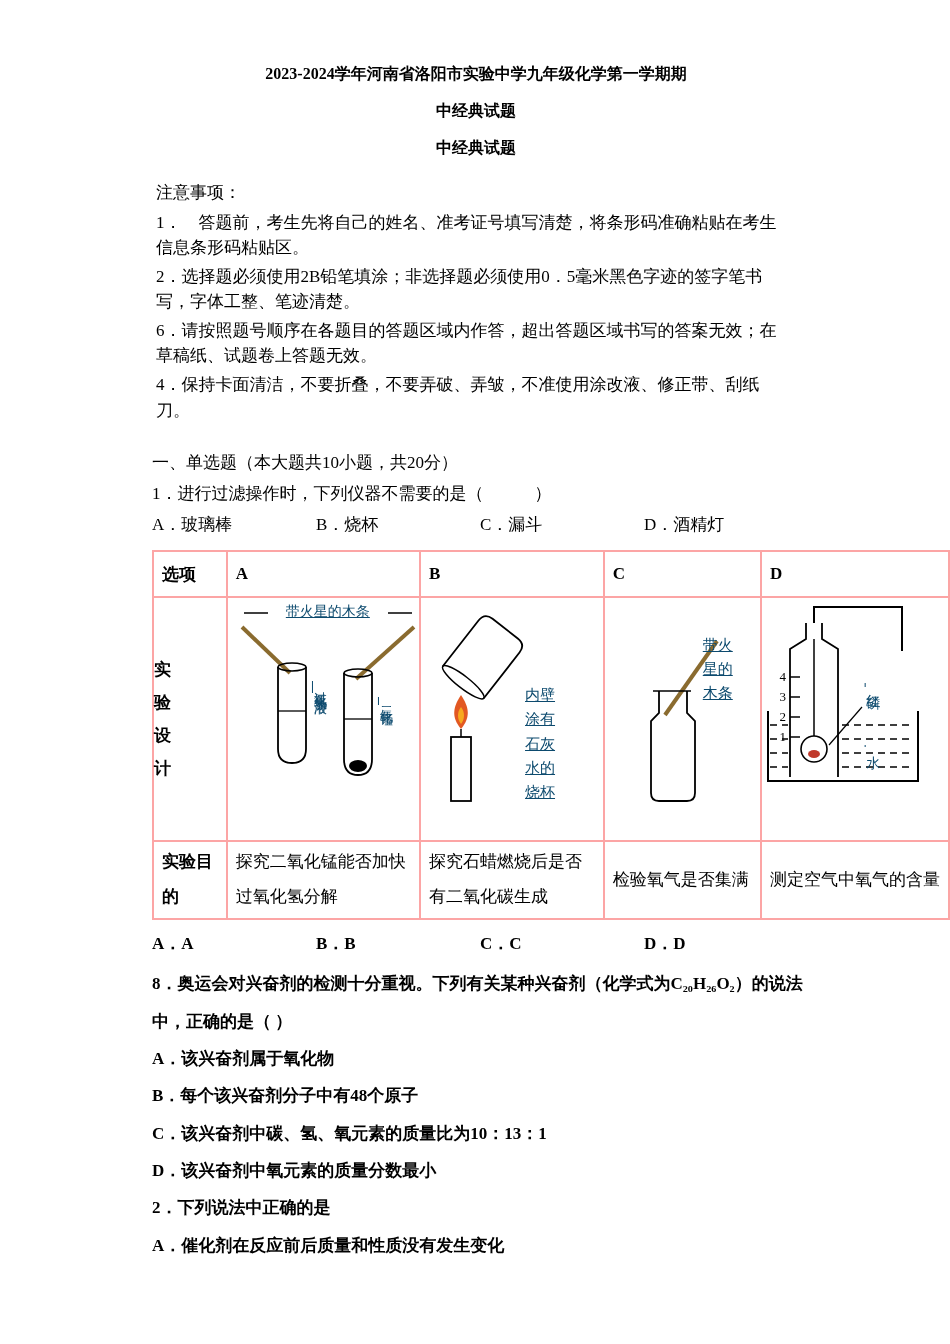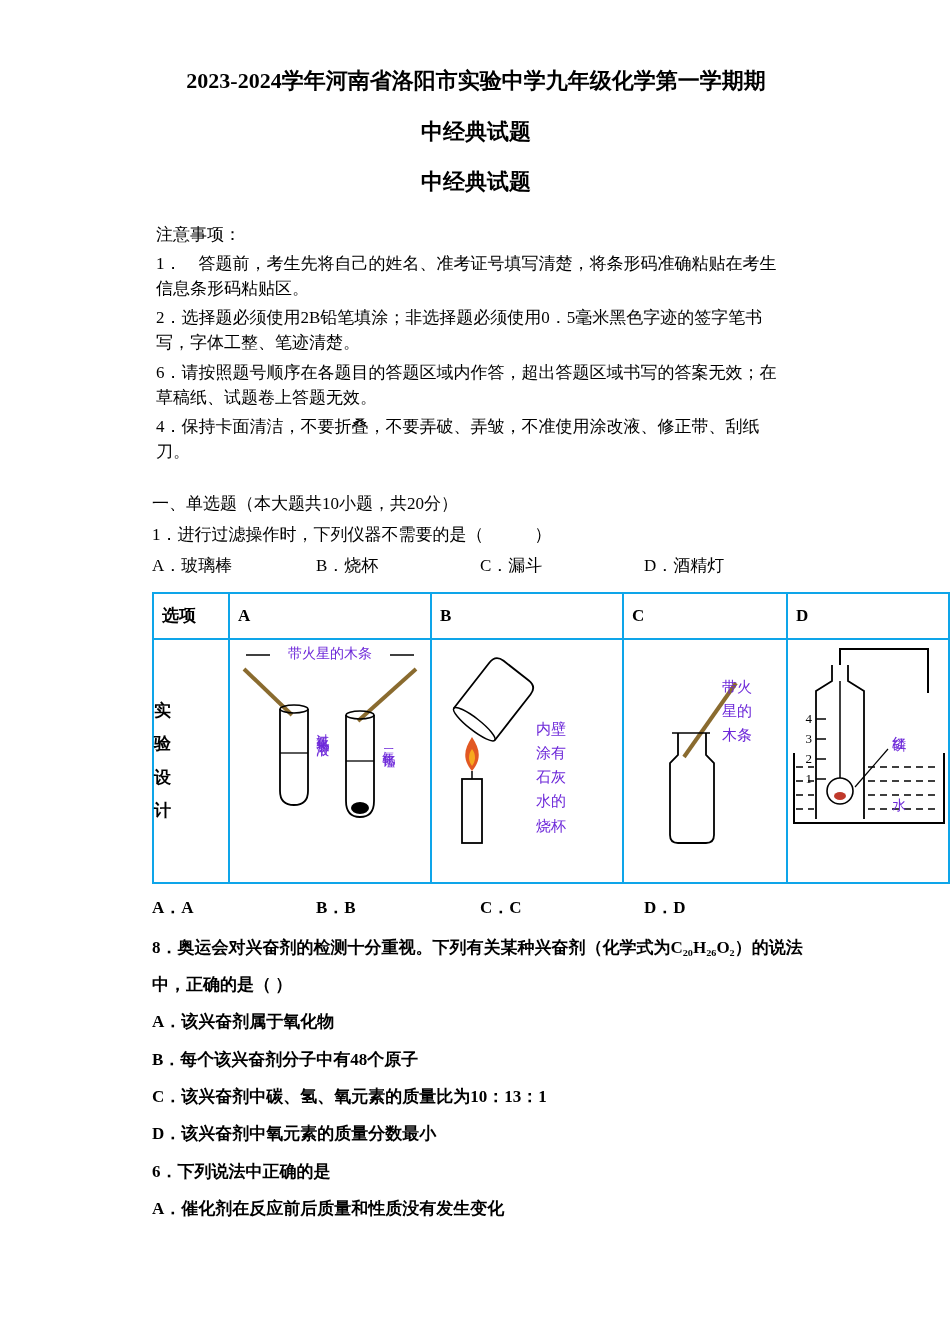--- a/index.html
+++ b/index.html
@@ -1,43 +1,43 @@
 <!DOCTYPE html>
 <html><head>
 <meta charset="utf-8">
 <style>
   html,body{margin:0;padding:0;}
   body{background:#ffffff;}
   .page{position:relative;width:950px;height:1344px;overflow:hidden;background:#fff;color:#000;
         font-family:"Liberation Serif","DejaVu Serif",serif;font-size:17px;}
   .content{padding:56px 0 0 152px;}
-  .title{width:648px;text-align:center;font-weight:700;font-size:22px;line-height:2.3;}
+  .title{width:648px;text-align:center;font-weight:700;font-size:16px;line-height:2.3;}
   .notice{width:642px;margin-top:14px;line-height:1.48;}
   .notice p{margin:4px;white-space:pre-wrap;}
   .qintro{width:660px;margin-top:24px;line-height:1.83;}
   .qintro > div{white-space:pre-wrap;}
   .optrow{display:flex;width:680px;}
   .optrow span{width:164px;}
   .qtable{border-collapse:collapse;table-layout:fixed;margin-top:10px;}
-  .qtable th,.qtable td{border:2px solid #0ea5e9;padding:0 8px;text-align:left;vertical-align:middle;
+  .qtable th,.qtable td{border:2px solid #fca5a5;padding:0 8px;text-align:left;vertical-align:middle;
         font-size:17px;font-weight:400;}
   .qtable th{font-weight:700;height:44px;}
   .design-row td{height:242px;padding:0;}
   .design-row td.labelcell{padding:0 0;}
   .vert{display:inline-block;width:1.15em;word-break:break-all;line-height:1.95;font-weight:700;}
   .purpose-row td{height:76px;line-height:2.05;}
   .purpose-row td.labelcell{font-weight:700;}
   .nowrap{white-space:nowrap;overflow:hidden;}
   .ansrow{display:flex;margin-top:12px;font-weight:700;width:680px;}
   .ansrow span{width:164px;}
   .qbold{width:658px;margin-top:10px;font-weight:700;line-height:2.2;}
   .qbold p{margin:0;white-space:pre-wrap;}
   .diag{position:relative;width:100%;height:240px;overflow:hidden;}
   .diag svg{position:absolute;left:0;top:0;}
-  .dlabel{position:absolute;font-size:14px;line-height:1.55;color:#6d28d9;}
+  .dlabel{position:absolute;font-size:14px;line-height:1.55;color:#0c4a6e;text-decoration:underline;}
   .vtext{writing-mode:vertical-rl;text-orientation:upright;letter-spacing:2px;}
   .wrap2{word-break:break-all;}
   .whitebg{background:#fff;}
   .scalecol{position:absolute;left:10px;top:68px;width:14px;text-align:right;font-size:13px;line-height:20px;}
   .scalecol span{display:block;}
 </style>
 </head>
 <body>
 
 <div class="page">
@@ -115,21 +115,21 @@
             <svg width="190" height="240" viewBox="0 0 190 240">
               <g transform="rotate(-142 62 58)">
                 <path d="M36,26 L36,84 Q36,94 46,94 L78,94 Q88,94 88,84 L88,26" fill="none" stroke="#000" stroke-width="1.8"></path>
                 <ellipse cx="62" cy="26" rx="26" ry="6" fill="none" stroke="#000" stroke-width="1.5"></ellipse>
               </g>
               <path d="M40,96 C32,108 30,118 40,130 C50,118 48,108 40,96" fill="#e25822"></path>
               <path d="M40,108 C36,113 36,120 40,125 C44,120 44,113 40,108" fill="#f7a91e"></path>
               <line x1="40" y1="130" x2="40" y2="138" stroke="#000" stroke-width="1.5"></line>
               <rect x="30" y="138" width="20" height="64" fill="none" stroke="#000" stroke-width="1.8"></rect>
             </svg>
-            <div class="dlabel wrap2" style="left:104px;top:76px;width:34px;font-size:15px;line-height:1.62;">内壁涂有石灰水的烧杯</div>
+            <div class="dlabel wrap2" style="left:104px;top:84px;width:34px;font-size:15px;line-height:1.62;">内壁涂有石灰水的烧杯</div>
           </div>
         </td>
 
         <td>
           <div class="diag">
             <svg width="162" height="240" viewBox="0 0 162 240">
               <line x1="60" y1="116" x2="112" y2="42" stroke-width="4" stroke="#8a6b2f"></line>
               <line x1="48" y1="92" x2="86" y2="92" stroke="#000" stroke-width="1.6"></line>
               <path d="M54,92 L54,114 L46,122 L46,194 Q46,202 54,202 L82,202 Q90,202 90,194 L90,122 L82,114 L82,92" fill="none" stroke="#000" stroke-width="1.8"></path>
             </svg>
@@ -167,34 +167,41 @@
               <span>4</span>
               <span>3</span>
               <span>2</span>
               <span>1</span>
             </div>
             <div class="dlabel vtext whitebg" style="left:100px;top:84px;font-size:14px;">红磷</div>
             <div class="dlabel vtext whitebg" style="left:100px;top:146px;font-size:14px;">水</div>
           </div>
         </td>
       </tr>
+      <tr class="purpose-row">
+        <td class="labelcell">实验目的</td>
+        <td>探究二氧化锰能否加快过氧化氢分解</td>
+        <td>探究石蜡燃烧后是否有二氧化碳生成</td>
+        <td>检验氧气是否集满</td>
+        <td class="nowrap">测定空气中氧气的含量</td>
+      </tr>
     </tbody>
       </table>
 
     <div class="ansrow">
       <span>A．A</span>
       <span>B．B</span>
       <span>C．C</span>
       <span>D．D</span>
     </div>
 
     <div class="qbold">
       <p>8．奥运会对兴奋剂的检测十分重视。下列有关某种兴奋剂（化学式为C₂₀H₂₆O₂）的说法中，正确的是（ ）</p>
       <p>A．该兴奋剂属于氧化物</p>
       <p>B．每个该兴奋剂分子中有48个原子</p>
       <p>C．该兴奋剂中碳、氢、氧元素的质量比为10：13：1</p>
       <p>D．该兴奋剂中氧元素的质量分数最小</p>
-      <p>6．下列说法中正确的是</p>
+      <p>2．下列说法中正确的是</p>
       <p>A．催化剂在反应前后质量和性质没有发生变化</p>
     </div>
 
   </div>
 </div>
 
 </body></html>

